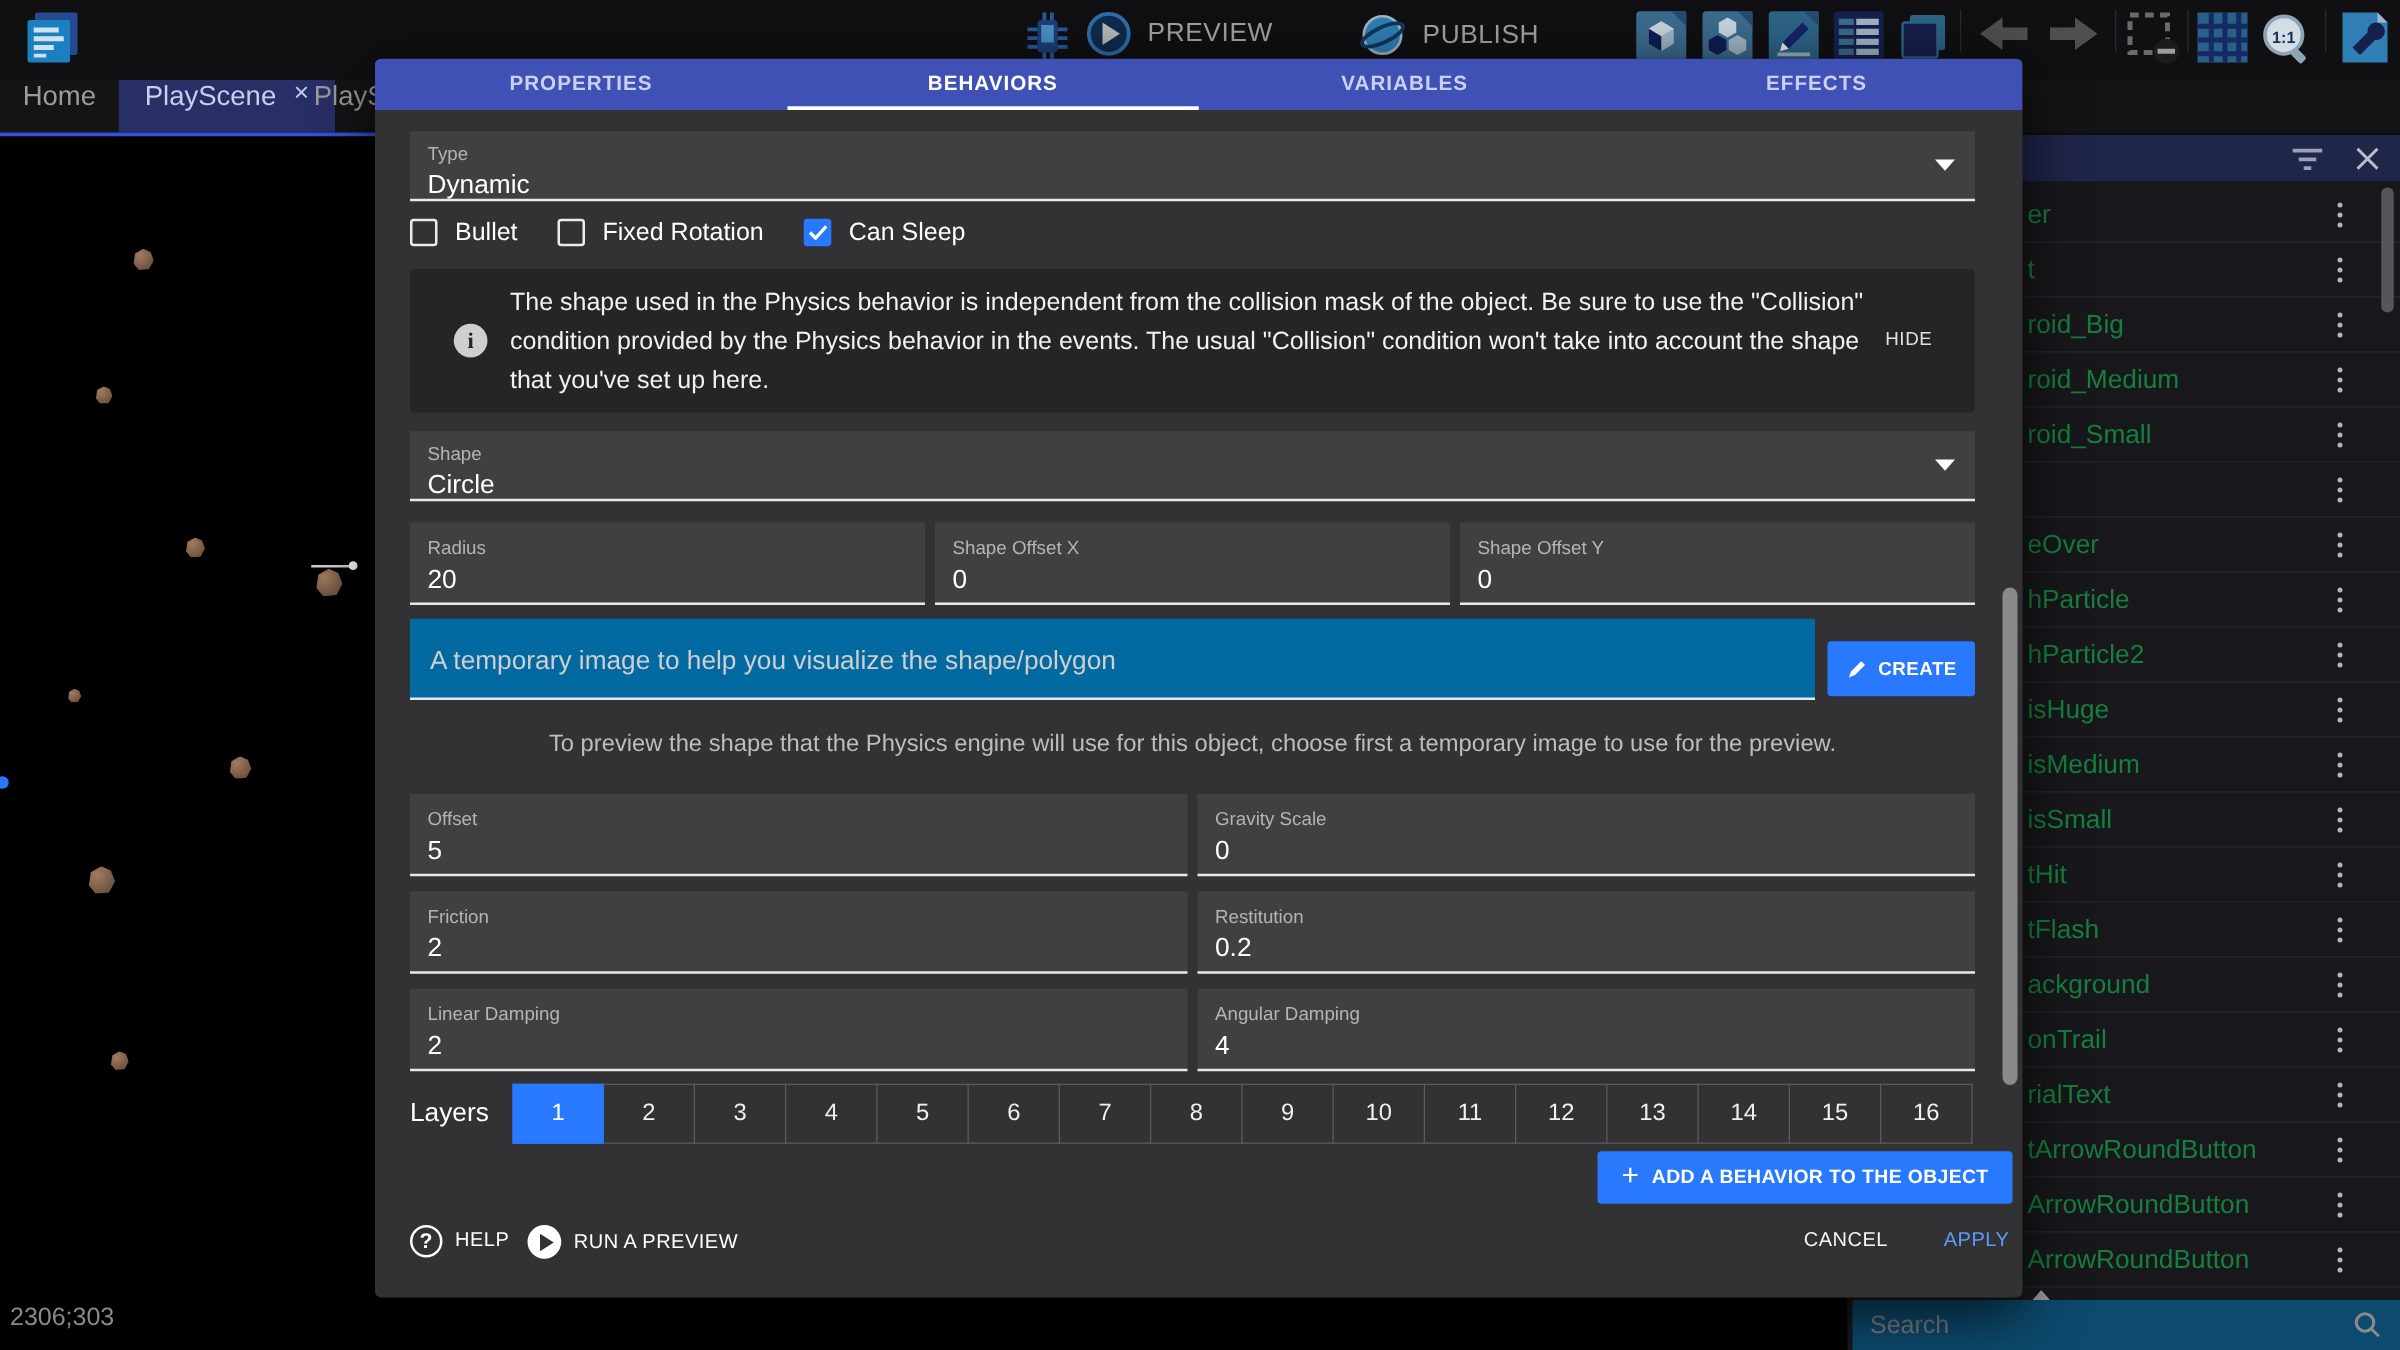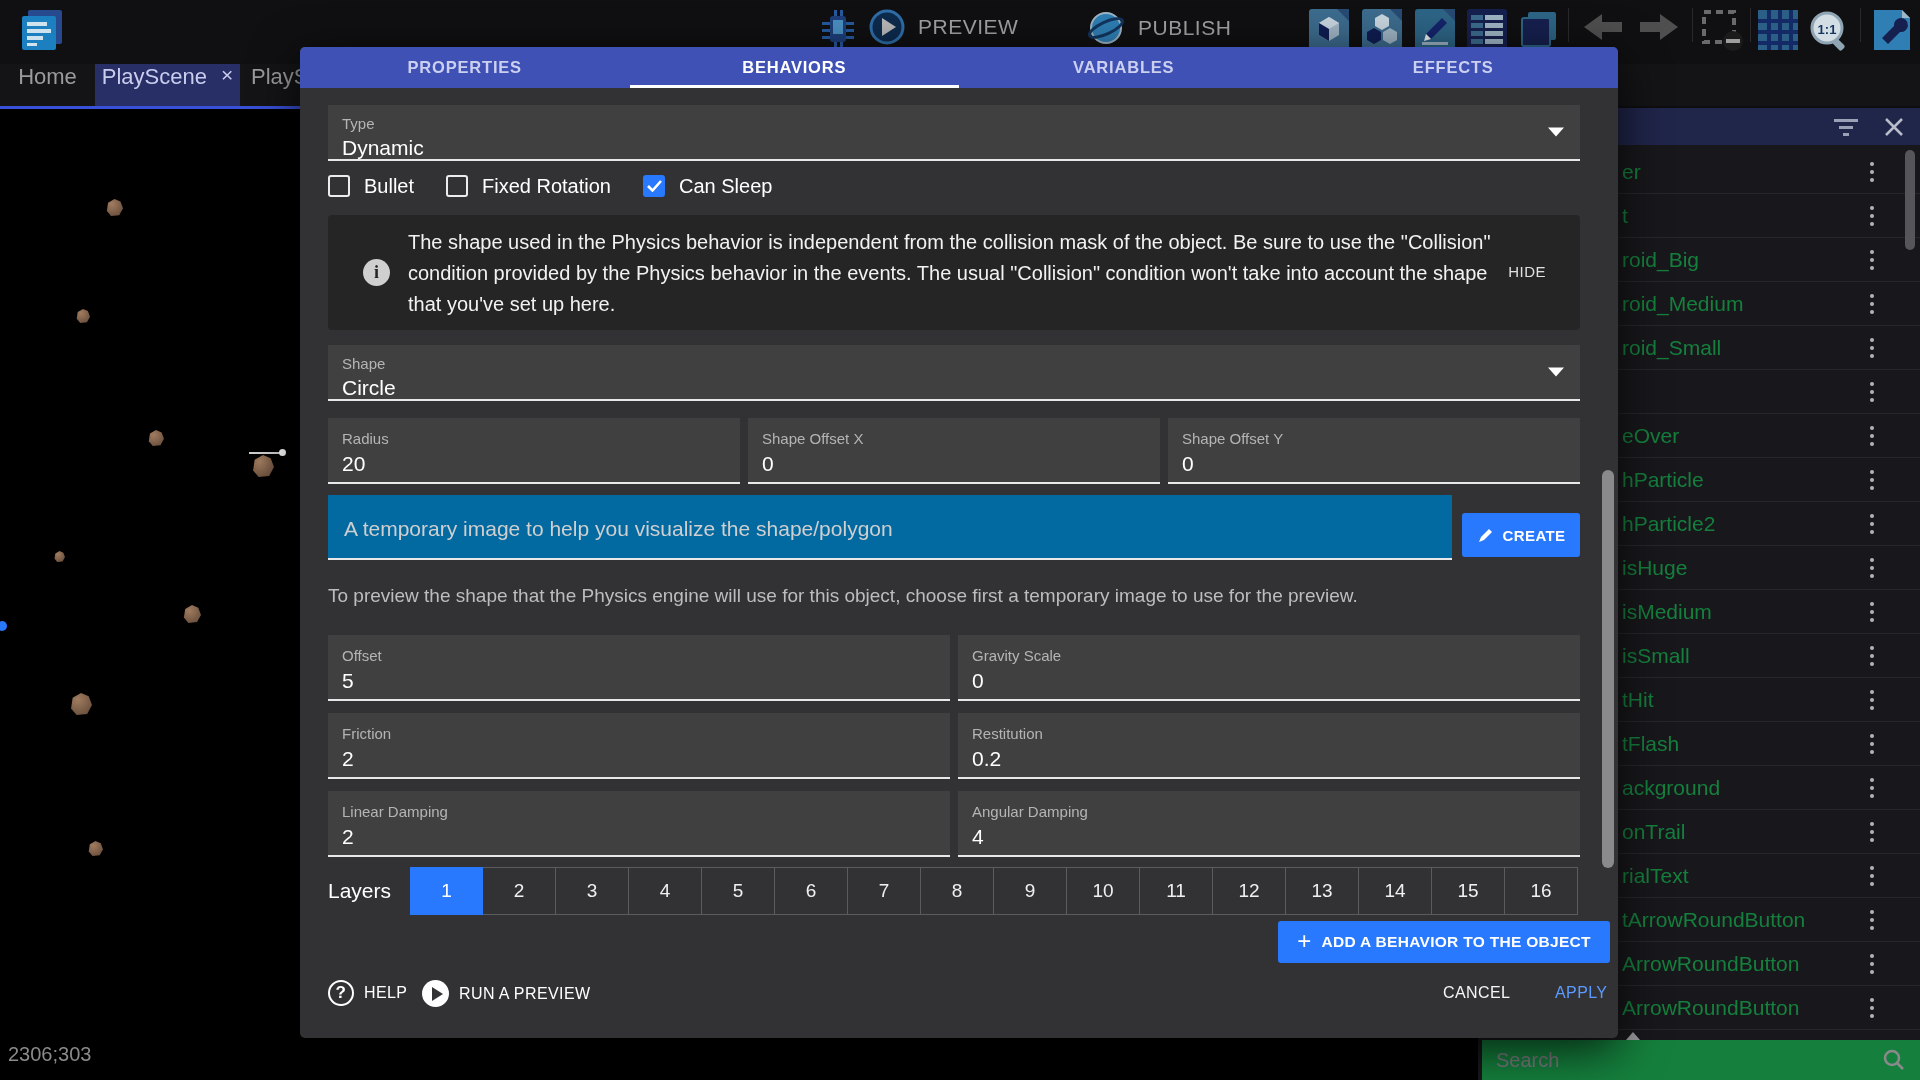--- a/index.html
+++ b/index.html
@@ -31,21 +31,21 @@
 
   
   .objects-panel{position:absolute;left:1478px;top:108px;width:442px;height:972px;background:#18181c;}
   .op-header{position:absolute;left:0;top:0;width:442px;height:37px;background:#20254a;display:flex;align-items:center;justify-content:flex-end;gap:26px;padding-right:16px;}
   .op-rows{position:absolute;left:0;top:42px;width:442px;}
   .op-row{position:relative;height:44px;border-bottom:1px solid #26262c;display:flex;align-items:center;cursor:pointer;}
   .op-row .frag{position:absolute;left:144px;color:#15803d;font-size:21px;white-space:nowrap;}
   .dots{position:absolute;right:46px;top:50%;transform:translateY(-50%);display:flex;flex-direction:column;gap:4px;}
   .dots i{width:4px;height:4px;border-radius:50%;background:#b5b5b5;display:block;}
   .op-scroll{position:absolute;right:5px;top:42px;width:10px;height:100px;border-radius:5px;background:#55555a;}
-  .op-search{position:absolute;left:4px;bottom:0;width:438px;height:40px;background:#15803d;display:flex;align-items:center;}
+  .op-search{position:absolute;left:4px;bottom:0;width:438px;height:40px;background:#0c4a6e;display:flex;align-items:center;}
   .op-search input{flex:1;background:transparent;border:none;outline:none;color:#cfcfcf;font-size:20px;padding-left:14px;}
   .op-search input::placeholder{color:#7d7d82;}
   .scroll-caret{position:absolute;right:280px;bottom:40px;width:0;height:0;border-left:7px solid transparent;border-right:7px solid transparent;border-bottom:8px solid #9a9aa0;}
 
   
   .dialog{position:absolute;left:300px;top:47px;width:1318px;height:991px;background:#323234;border-radius:5px;
     box-shadow:0 12px 48px rgba(0,0,0,.75);overflow:hidden;}
   .dlg-tabs{position:absolute;left:0;top:0;width:1318px;height:41px;background:#3f51b5;display:flex;}
   .dlg-tab{flex:1;display:flex;align-items:center;justify-content:center;color:#ccd0f0;font-size:16.5px;font-weight:700;letter-spacing:.8px;cursor:pointer;position:relative;}
   .dlg-tab.active{color:#fff;}
@@ -74,21 +74,21 @@
   .params{position:absolute;left:28px;top:371px;width:1252px;display:flex;gap:8px;}
   .pfield{position:relative;flex:1;height:66px;background:#404040;border-bottom:2px solid #e8e8e8;}
   .pfield .lbl{position:absolute;left:14px;top:12px;color:#b4b4b4;font-size:15px;}
   .pfield .val{position:absolute;left:14px;top:34px;color:#fff;font-size:21px;}
 
   .temp-field{position:absolute;left:28px;top:448px;width:1124px;height:65px;background:#0369a1;border-bottom:2px solid #e8e8e8;}
   .temp-field .ph{position:absolute;left:16px;top:22px;color:#cfcfcf;font-size:21px;}
   .create-btn{position:absolute;left:1162px;top:466px;width:118px;height:44px;background:#2979ff;border-radius:3px;
     display:flex;align-items:center;justify-content:center;gap:9px;color:#fff;font-size:15px;font-weight:700;letter-spacing:.4px;cursor:pointer;}
 
-  .hint{position:absolute;left:28px;top:538px;width:1252px;text-align:left;color:#bdbdbd;font-size:19px;}
+  .hint{position:absolute;left:28px;top:538px;width:1252px;text-align:center;color:#bdbdbd;font-size:19px;}
 
   .numgrid{position:absolute;left:28px;top:588px;width:1252px;display:grid;grid-template-columns:622px 622px;grid-column-gap:8px;grid-row-gap:12px;}
   .nfield{position:relative;height:66px;background:#404040;border-bottom:2px solid #e8e8e8;}
   .nfield .lbl{position:absolute;left:14px;top:12px;color:#b4b4b4;font-size:15px;}
   .nfield .val{position:absolute;left:14px;top:34px;color:#fff;font-size:21px;}
 
   .layers-row{position:absolute;left:28px;top:820px;height:48px;display:flex;align-items:center;}
   .layers-lbl{color:#fff;font-size:21px;width:82px;}
   .layer-cells{display:flex;height:48px;}
   .layer-cell{width:73px;height:48px;border:1px solid #5c5c5c;border-left:none;display:flex;align-items:center;justify-content:center;
@@ -267,21 +267,21 @@
         <path d="M34 2 L42 10 L34 10 Z" fill="#9fb6c6"></path>
         <path d="M14 30 L26 18 a7 7 0 1 1 6 6 L20 36 Z" fill="#16204e"></path>
       </svg>
     </div>
   </div>
 
   <div class="scene-tabs">
     <div class="scene-tab" style="left:0;width:95px;">
       <span class="t">Home</span>
     </div>
-    <div class="scene-tab active" style="left:95px;width:145px;">
+    <div class="scene-tab active" style="left:95px;width:173px;">
       <span class="t">PlayScene</span>
       <span class="tab-close">×</span>
     </div>
     <div class="scene-tab" style="left:240px;width:130px;justify-content:flex-start;padding-left:11px;">
       <span class="t">PlayS</span>
     </div>
   </div>
 
   <div class="canvas">
     <div class="asteroid" style="left:106px;top:90px;width:17px;height:17px;"></div>

